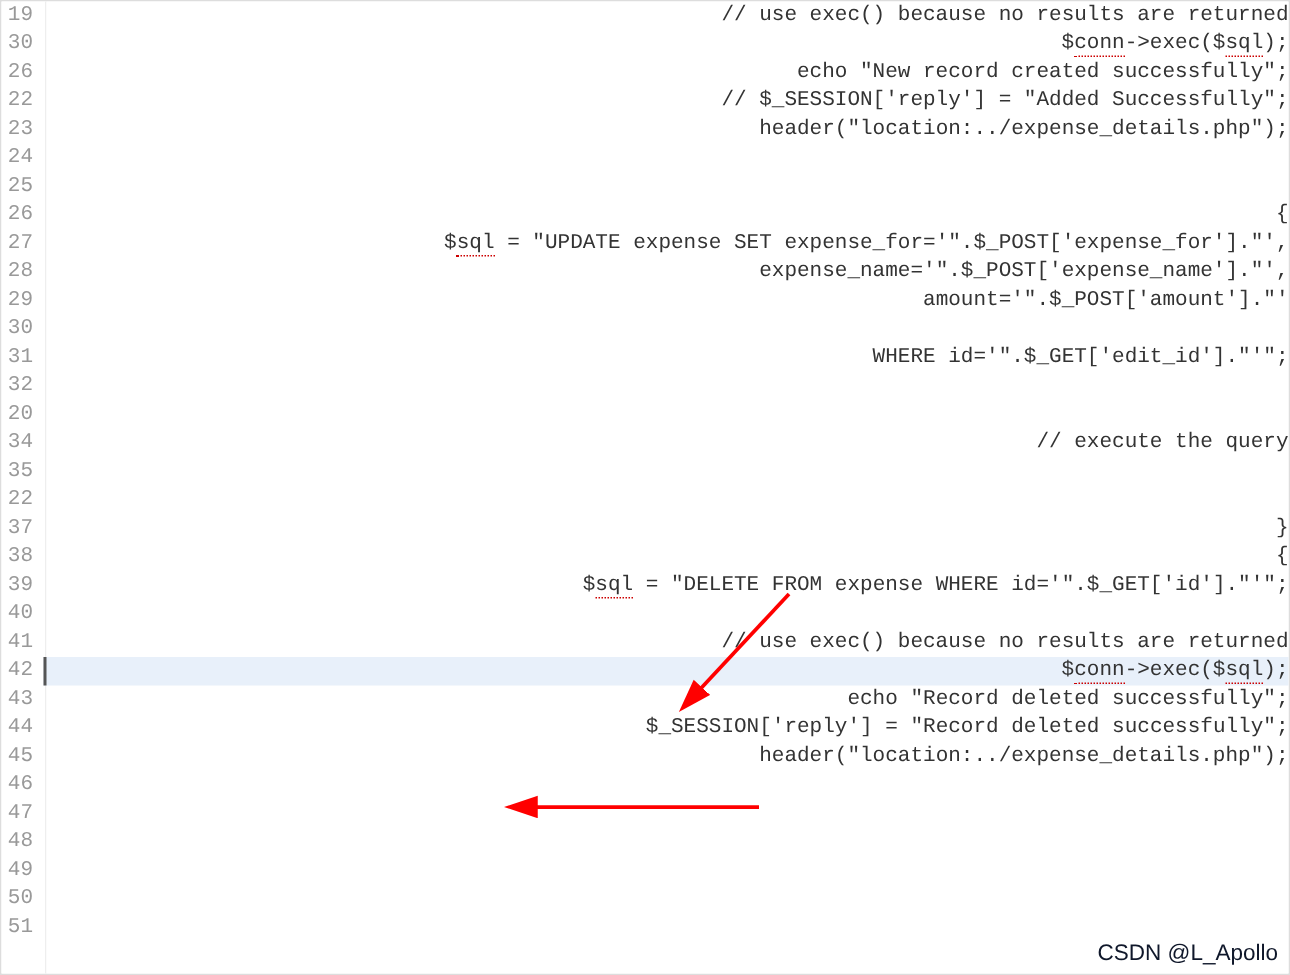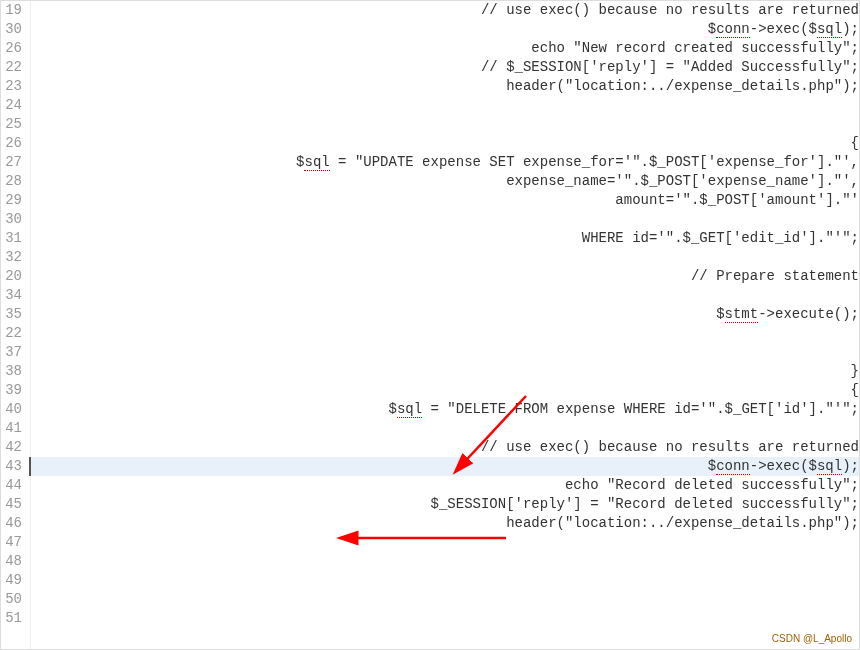--- a/index.html
+++ b/index.html
@@ -50,23 +50,23 @@
     }
     .err { border-bottom: 1px dotted #cc0000; }
     .arrow-svg {
       position: absolute;
       pointer-events: none;
     }
     .watermark {
       position: absolute;
       right: 8px;
       bottom: 6px;
-      color: #a16207;
+      color: #0f172a;
       font-family: Arial, sans-serif;
-      font-size: 10px;
+      font-size: 15px;
     }
   </style>
 </head>
 <body>
 
 <div class="editor">
   <div class="gutter">
       <div class="ln">19</div>
       <div class="ln">30</div>
       <div class="ln">26</div>
@@ -109,23 +109,22 @@
       <div class="row">        header("location:../expense_details.php");</div>
       <div class="row"></div>
       <div class="row"></div>
       <div class="row">    {</div>
       <div class="row">        $<span class="err">sql</span> = "UPDATE expense SET expense_for='".$_POST['expense_for']."',</div>
       <div class="row">        expense_name='".$_POST['expense_name']."',</div>
       <div class="row">        amount='".$_POST['amount']."'</div>
       <div class="row"></div>
       <div class="row">     WHERE id='".$_GET['edit_id']."'";</div>
       <div class="row"></div>
-      <div class="row">    // Prepare statement</div>
       <div class="row"></div>
-      <div class="row">    $<span class="err">stmt</span>-&gt;execute();</div>
+      <div class="row">    // execute the query</div>
       <div class="row"></div>
       <div class="row"></div>
       <div class="row">    }</div>
       <div class="row">    {</div>
       <div class="row">        $<span class="err">sql</span> = "DELETE FROM expense WHERE id='".$_GET['id']."'";</div>
       <div class="row"></div>
       <div class="row">            // use exec() because no results are returned</div>
       <div class="row highlighted">            $<span class="err">conn</span>-&gt;exec($<span class="err">sql</span>);</div>
       <div class="row">            echo "Record deleted successfully";</div>
       <div class="row">             $_SESSION['reply'] = "Record deleted successfully";</div>

